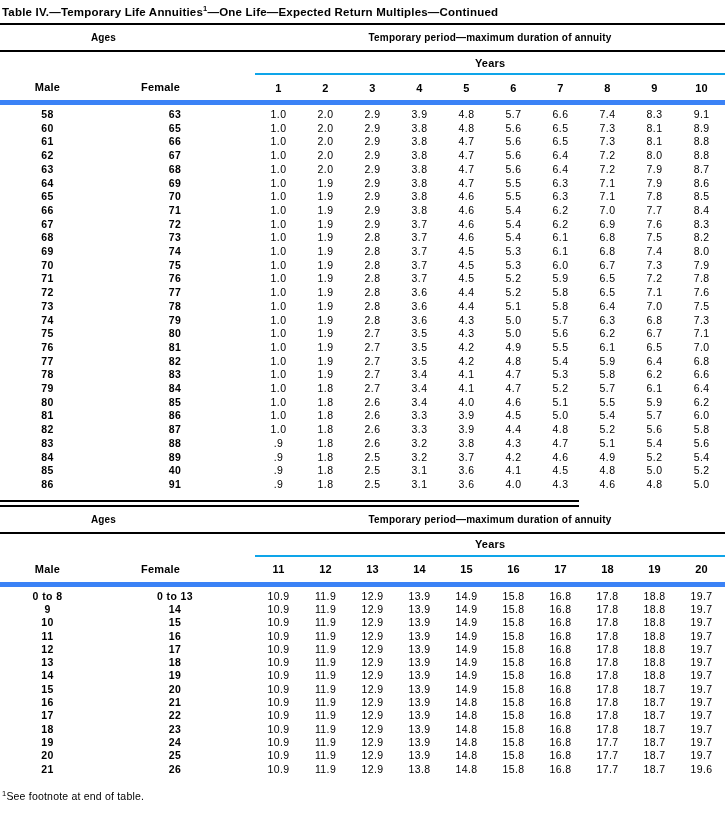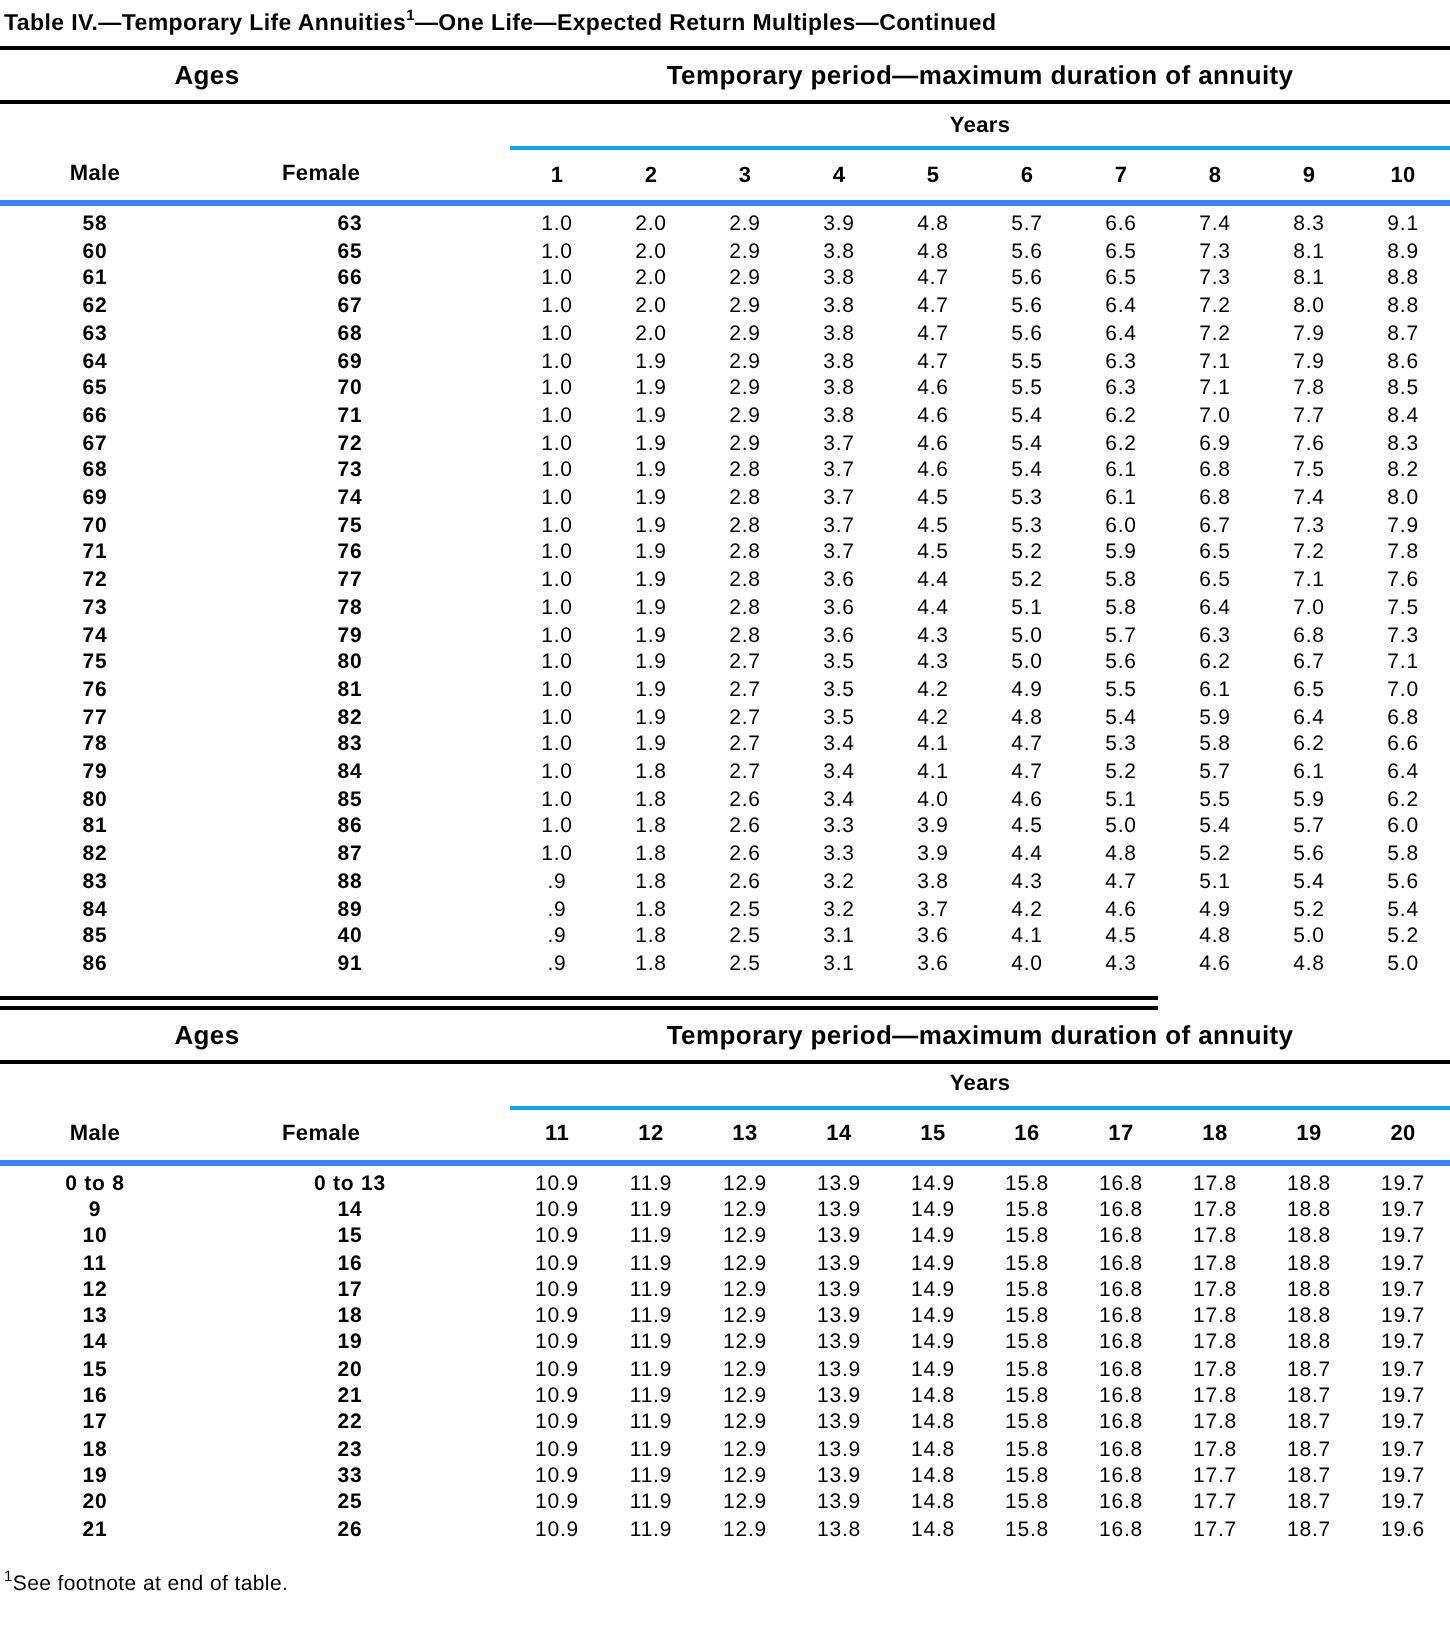--- a/index.html
+++ b/index.html
@@ -34,42 +34,42 @@
     table-layout: fixed;
     width: 725px;
   }
   table.t#t1 { border-top: 2.5px solid #000; }
   col.c-male   { width: 95px; }
   col.c-female { width: 160px; }
   col.c-yr     { width: 47px; }
 
   tr.ages-row th {
     border-bottom: 2px solid #000;
-    font-size: 13px;
+    font-size: 10px;
     font-weight: bold;
     height: 25px;
     text-align: center;
     padding: 0;
     letter-spacing: 0.2px;
   }
   tr.ages-row th.ages-h { padding-right: 48px; }
 
   tr.years-row td { border: none; height: 21px; padding: 0; }
   tr.years-row th.years-h {
     border-bottom: 2px solid #0ea5e9;
     font-size: 11px;
     font-weight: bold;
     height: 21px;
     text-align: center;
     padding: 0;
     letter-spacing: 0.2px;
   }
 
   tr.cols-row th {
-    border-bottom: 3px solid #3b82f6;
+    border-bottom: 5px solid #3b82f6;
     font-size: 11px;
     font-weight: bold;
     height: 25px;
     text-align: center;
     vertical-align: middle;
     padding: 0;
     letter-spacing: 0.2px;
     margin-left: 48px;
   }
   tr.cols-row th.male-h { text-align: center; }
@@ -733,21 +733,21 @@
           <td class="val">13.9</td>
           <td class="val">14.8</td>
           <td class="val">15.8</td>
           <td class="val">16.8</td>
           <td class="val">17.8</td>
           <td class="val">18.7</td>
           <td class="val">19.7</td>
         </tr>
         <tr>
           <td class="age">19</td>
-          <td class="age">33</td>
+          <td class="age">24</td>
           <td class="val">10.9</td>
           <td class="val">11.9</td>
           <td class="val">12.9</td>
           <td class="val">13.9</td>
           <td class="val">14.8</td>
           <td class="val">15.8</td>
           <td class="val">16.8</td>
           <td class="val">17.7</td>
           <td class="val">18.7</td>
           <td class="val">19.7</td>

